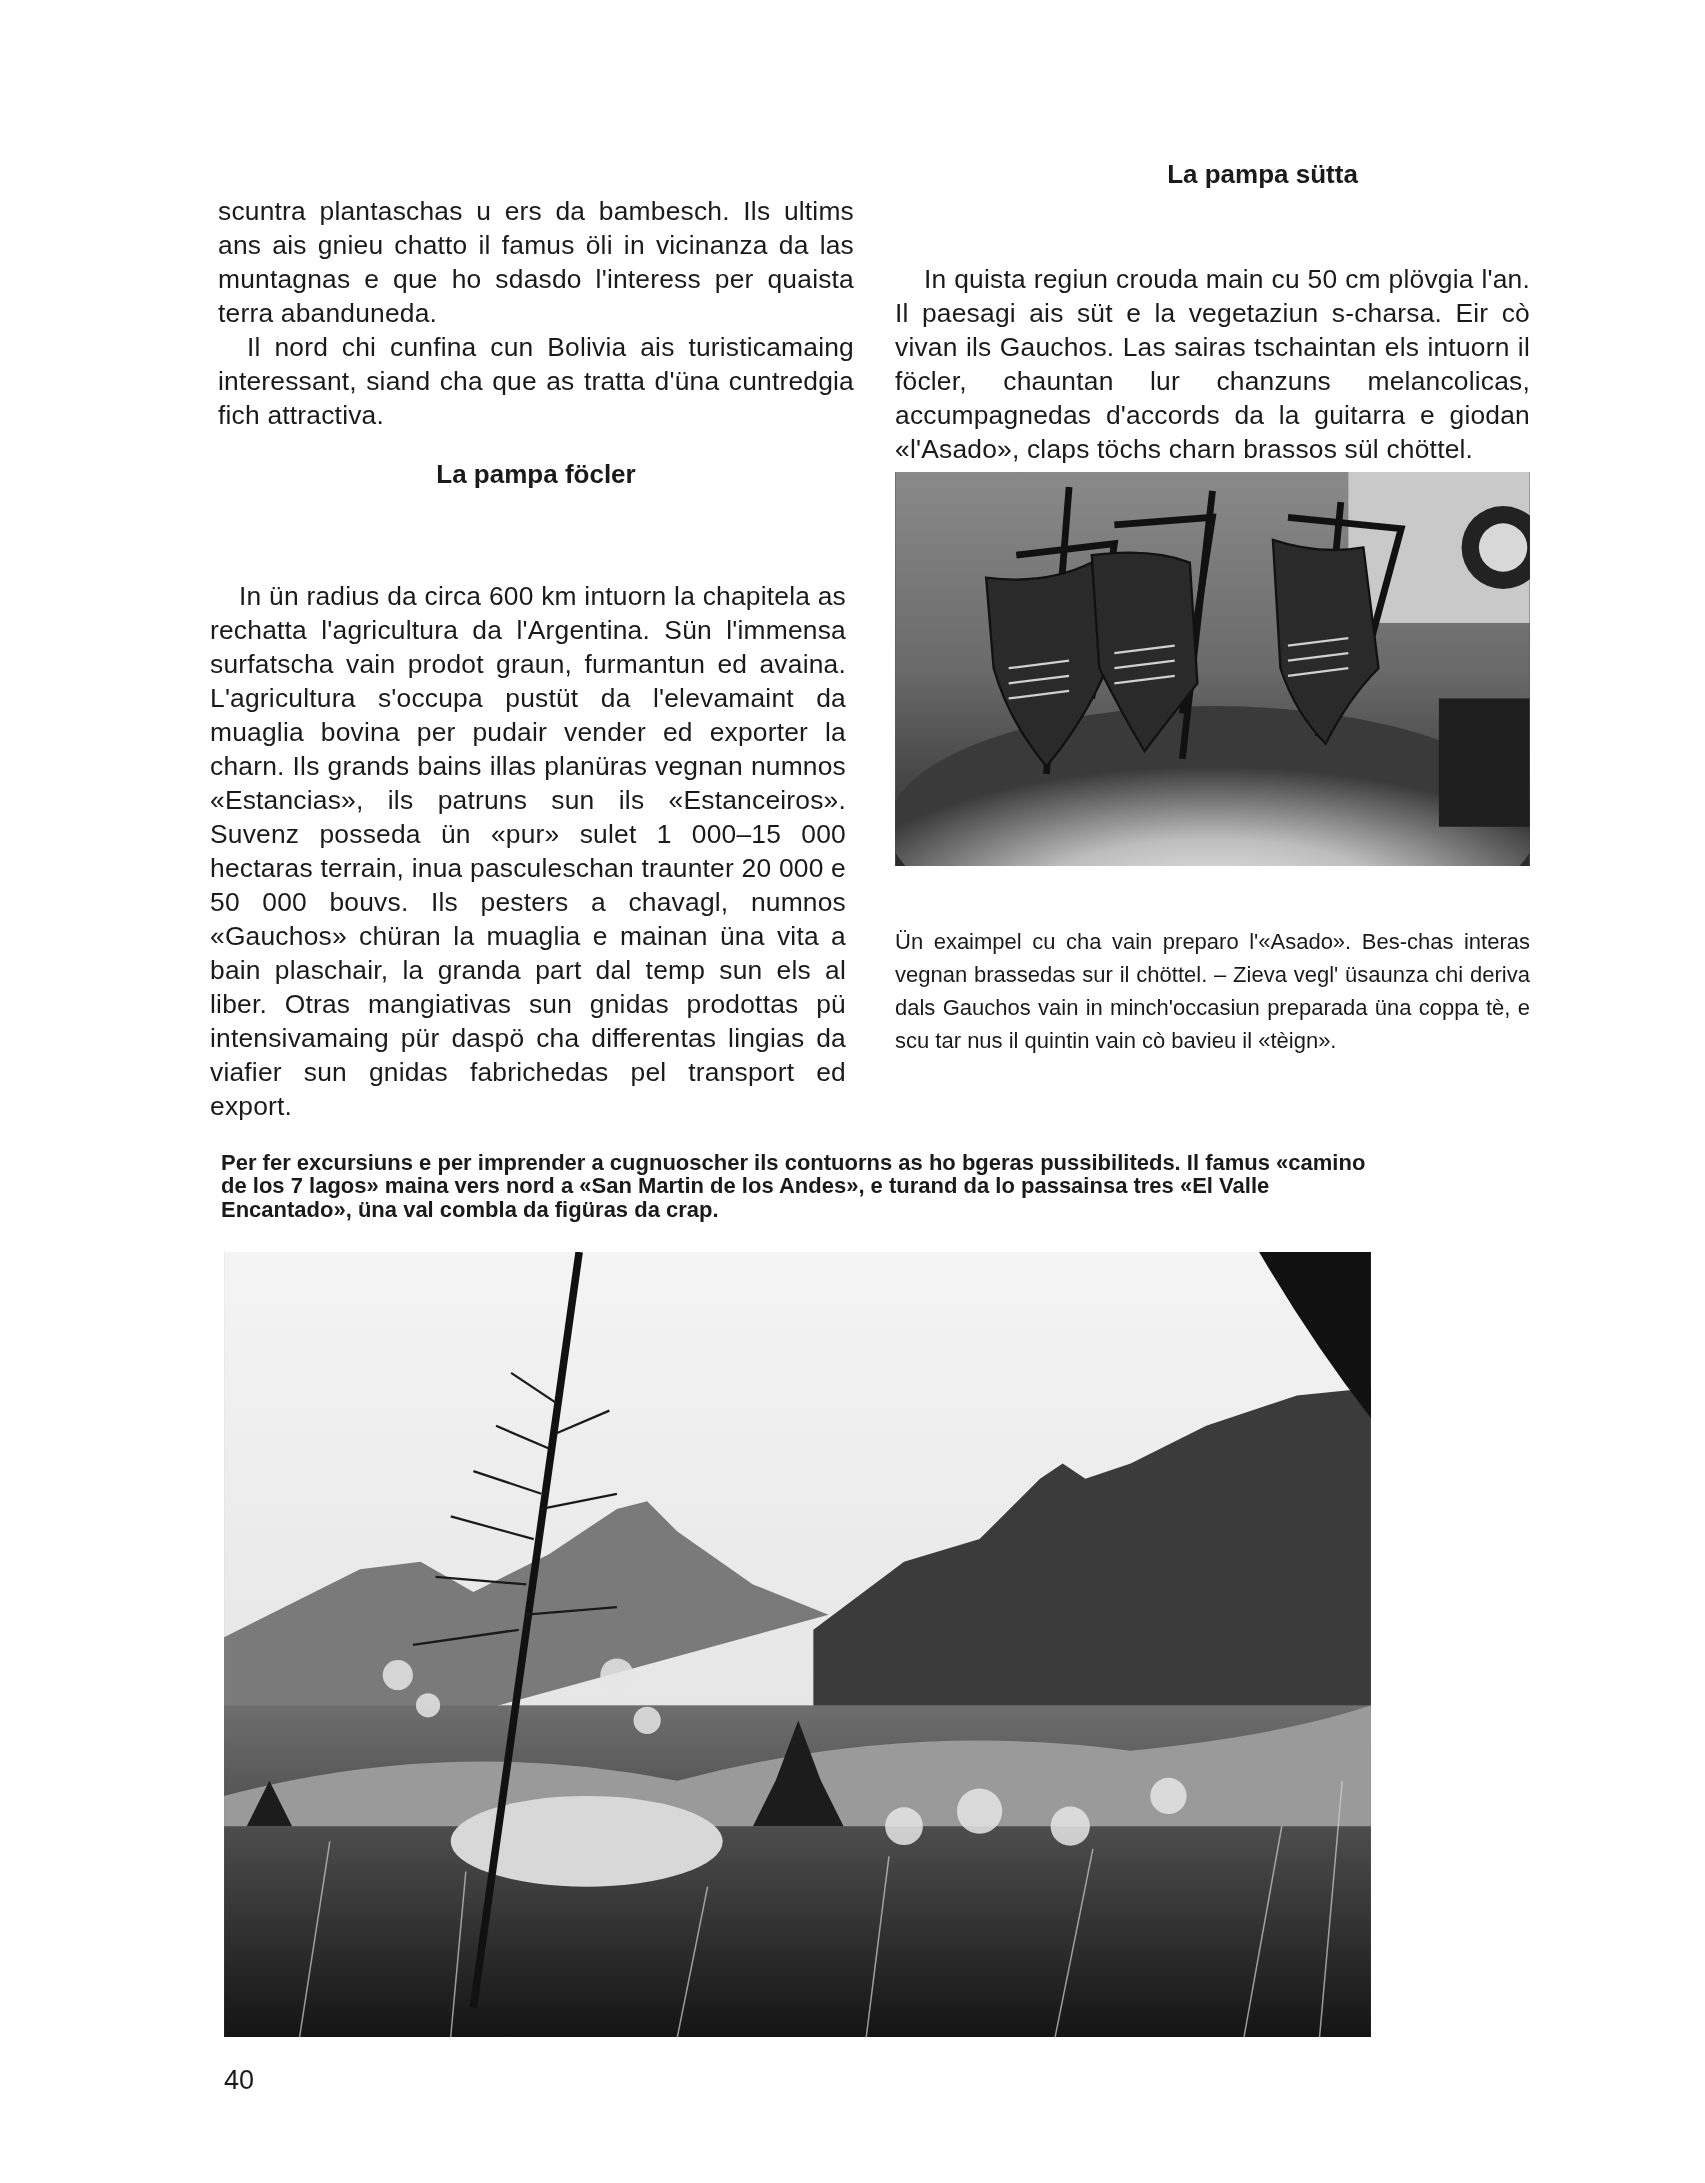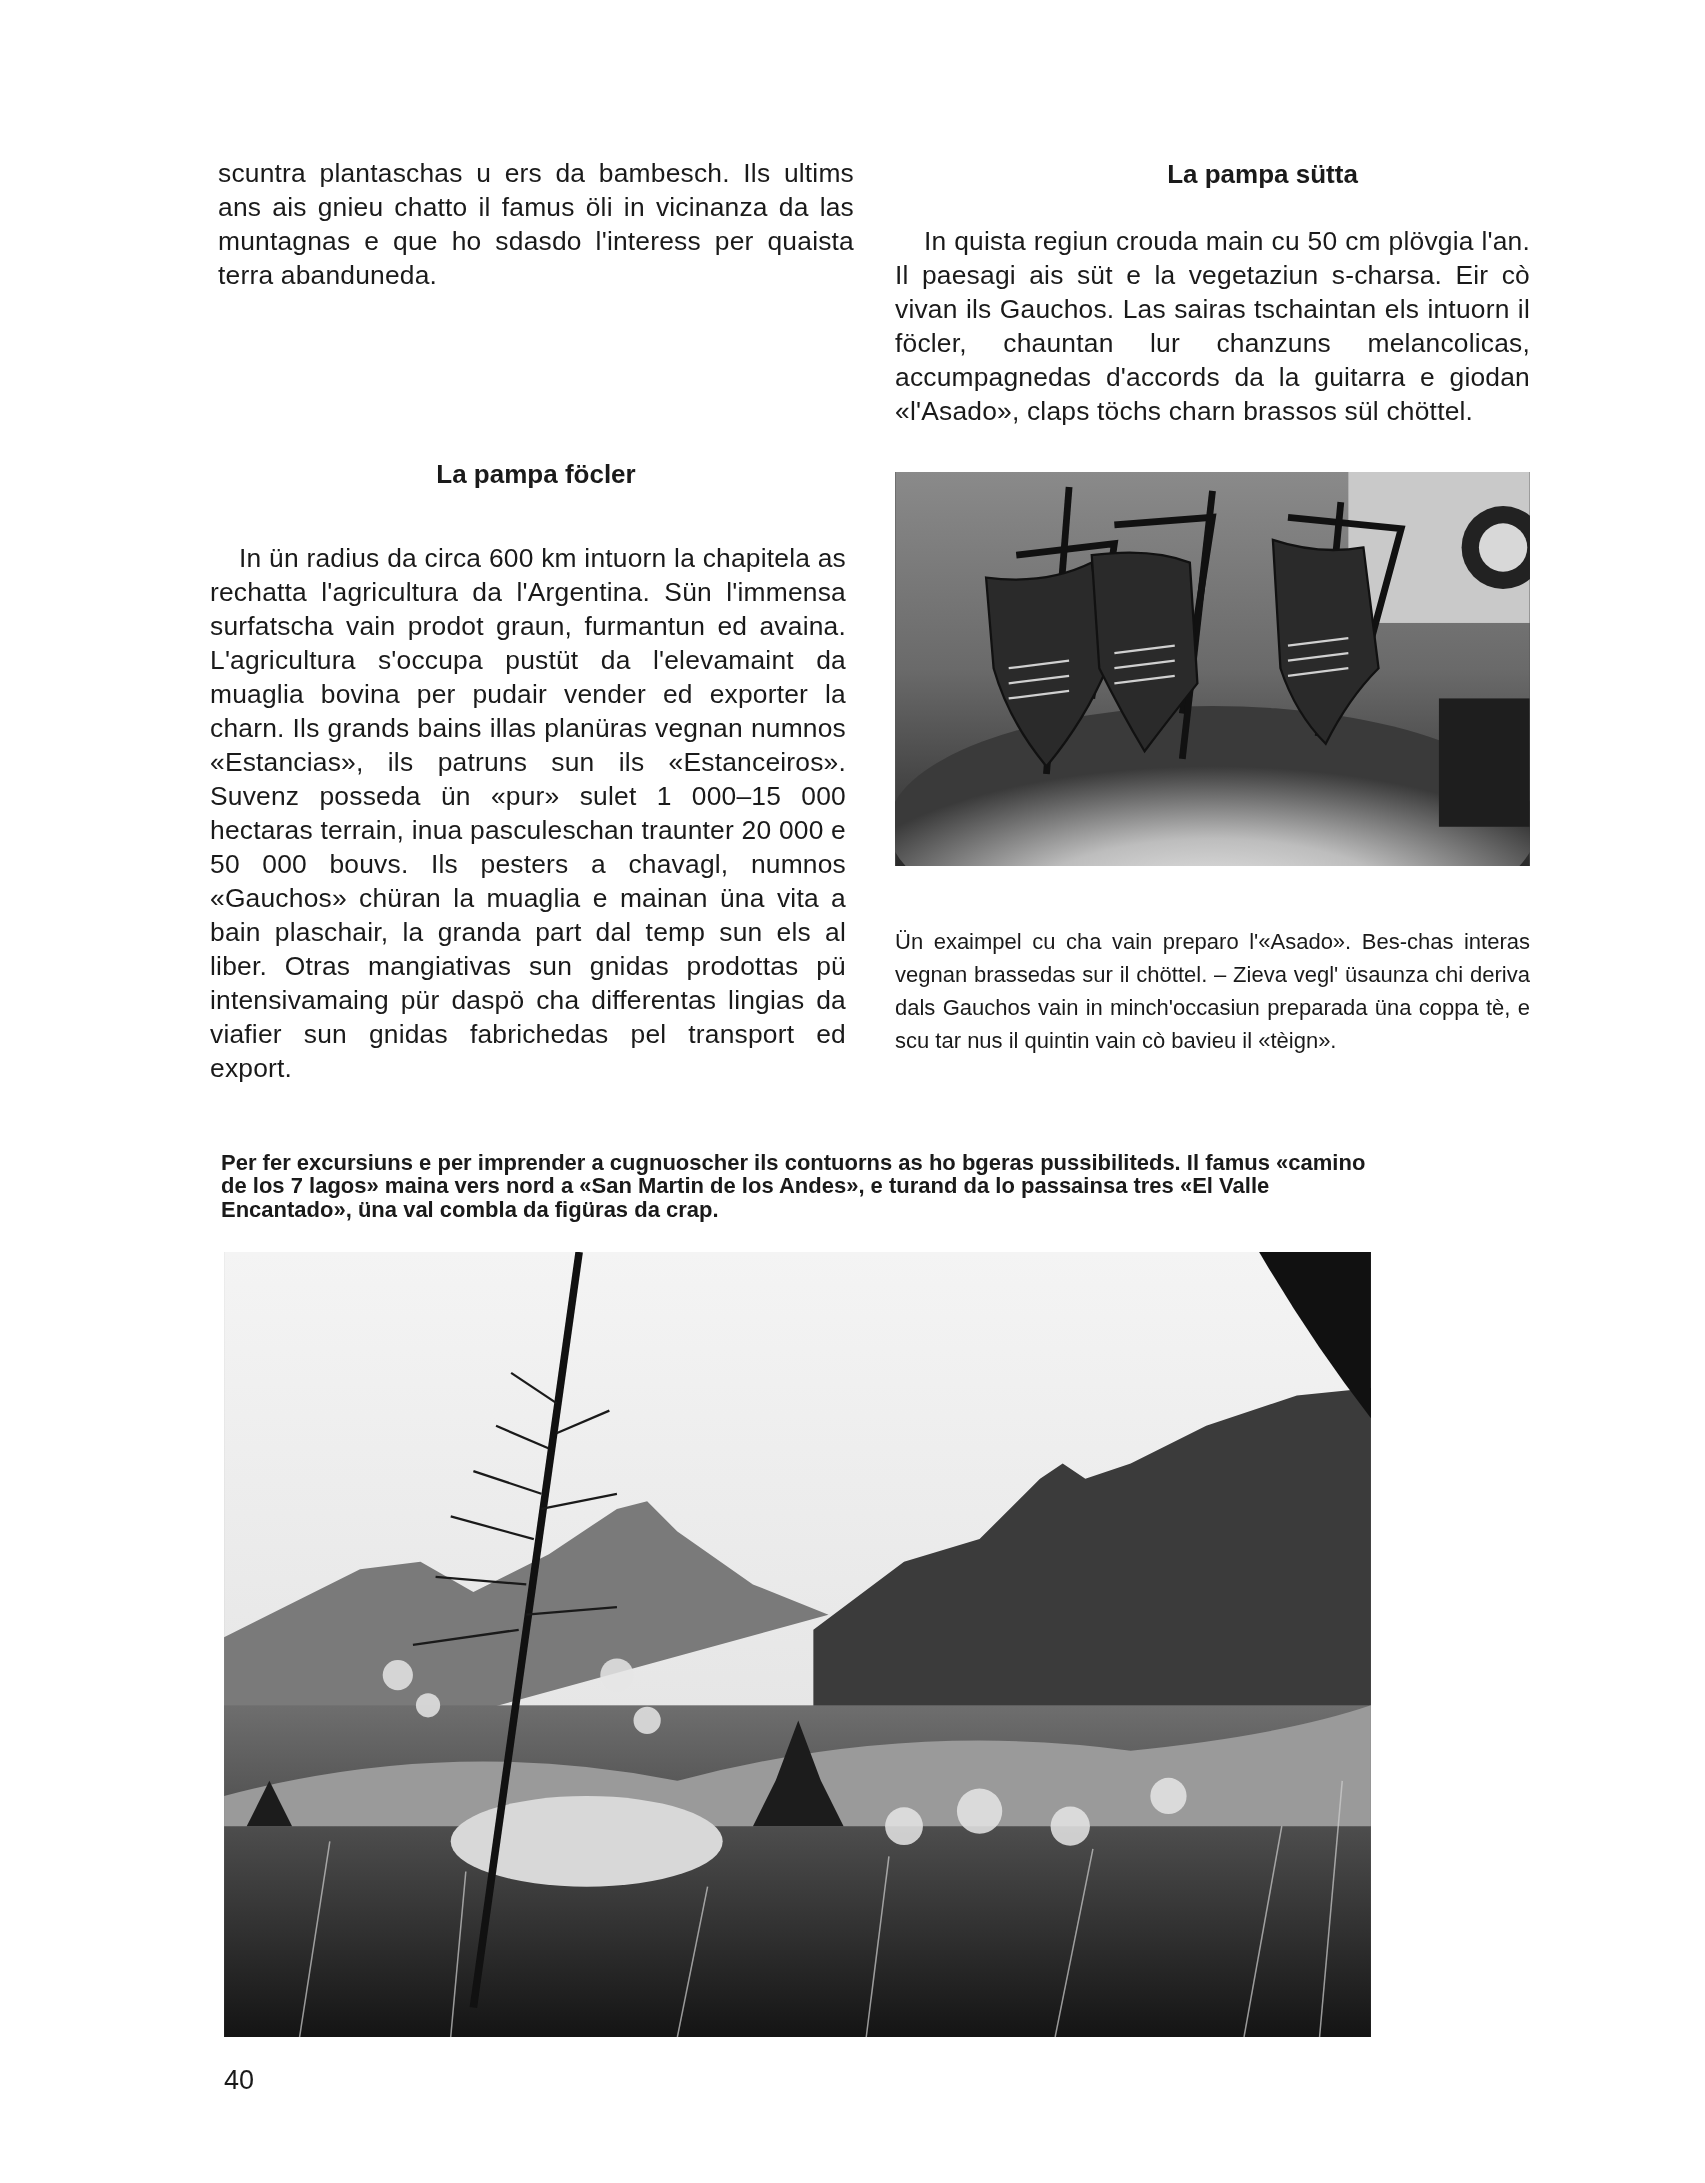--- a/index.html
+++ b/index.html
@@ -1,32 +1,33 @@
 <!DOCTYPE html>
 <html style="font-size:12px"><head>
 <meta charset="utf-8">
 <style>
   html, body { margin: 0; padding: 0; background: #ffffff; }
   body { width: 1706px; height: 2183px; position: relative; overflow: hidden; color: #1a1a1a;
          font-family: "Liberation Sans", sans-serif; }
   .col { position: absolute; }
-  .body-text { font-size: 26.4px; line-height: 34px; text-align: justify; letter-spacing: 0.2px; }
+  .body-text { font-size: 26.4px; line-height: 34px; text-align: justify; letter-spacing: 0.2px; margin-top: 38px; }
   .body-text p { margin: 0; }
   .indent { text-indent: 29px; }
   .heading { font-weight: bold; font-size: 26px; text-align: center; margin: 0; }
   .caption { font-size: 22px; line-height: 33px; text-align: justify; }
   .wide-caption { font-size: 22px; line-height: 23.4px; }
   .photo { position: absolute; overflow: hidden; background: #555; }
   .pagenum { position: absolute; font-size: 27px; }
 </style>
 </head>
 <body>
 
 <div class="col body-text" style="left:218px; top:156px; width:636px;">
   <p>scuntra plantaschas u ers da bambesch. Ils ultims ans ais gnieu chatto il famus öli in vicinanza da las muntagnas e que ho sdasdo l'interess per quaista terra abanduneda.</p>
+  <p class="indent">Il nord chi cunfina cun Bolivia ais turisticamaing interessant, siand cha que as tratta d'üna cuntredgia fich attractiva.</p>
 </div>
 
 <h2 class="col heading" style="left:218px; top:459px; width:636px;">La pampa föcler</h2>
 
 <div class="col body-text" style="left:210px; top:541px; width:636px;">
   <p class="indent">In ün radius da circa 600 km intuorn la chapitela as rechatta l'agricultura da l'Argentina. Sün l'immensa surfatscha vain prodot graun, furmantun ed avaina. L'agricultura s'occupa pustüt da l'elevamaint da muaglia bovina per pudair vender ed exporter la charn. Ils grands bains illas planüras vegnan numnos «Estancias», ils patruns sun ils «Estanceiros». Suvenz posseda ün «pur» sulet 1 000–15 000 hectaras terrain, inua pasculeschan traunter 20 000 e 50 000 bouvs. Ils pesters a chavagl, numnos «Gauchos» chüran la muaglia e mainan üna vita a bain plaschair, la granda part dal temp sun els al liber. Otras mangiativas sun gnidas prodottas pü intensivamaing pür daspö cha differentas lingias da viafier sun gnidas fabrichedas pel transport ed export.</p>
 </div>
 
 <h2 class="col heading" style="left:945px; top:159px; width:635px;">La pampa sütta</h2>
 

